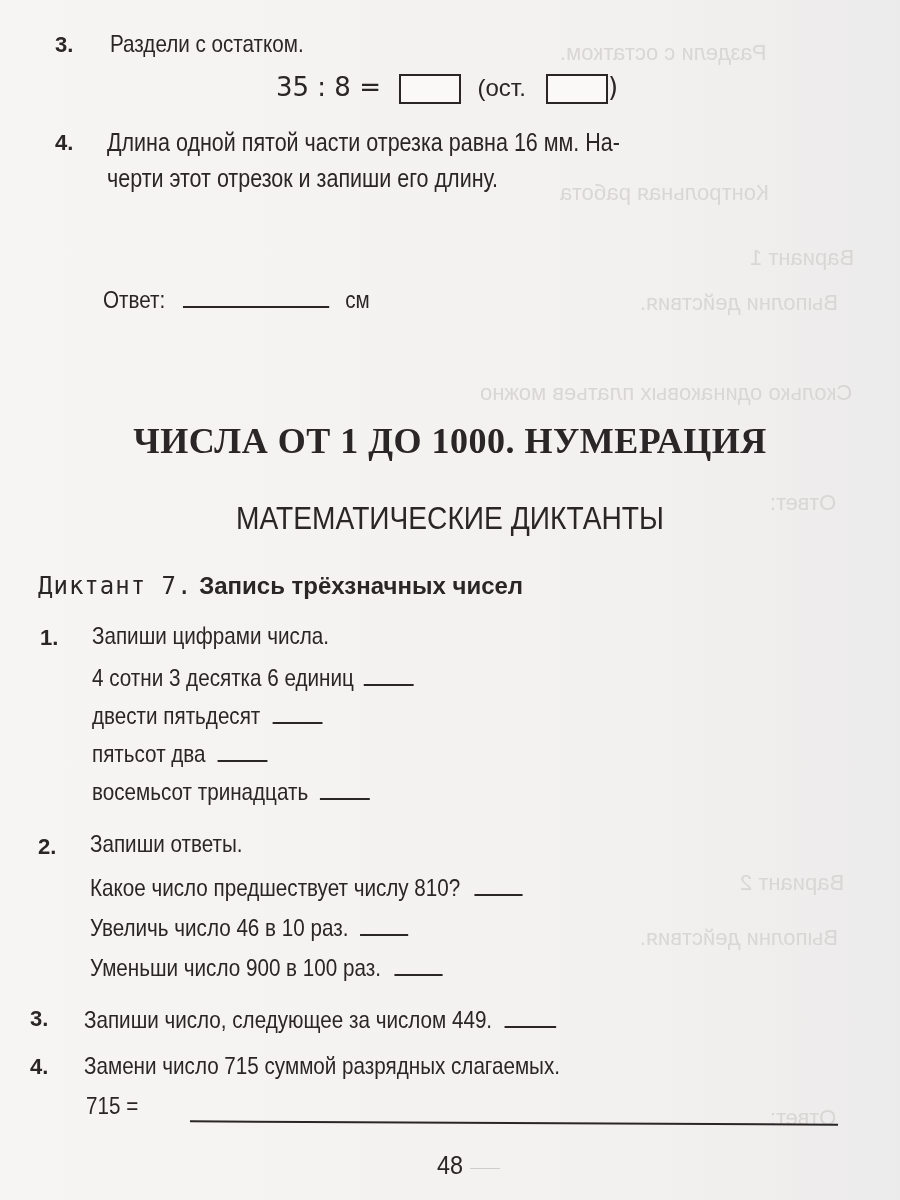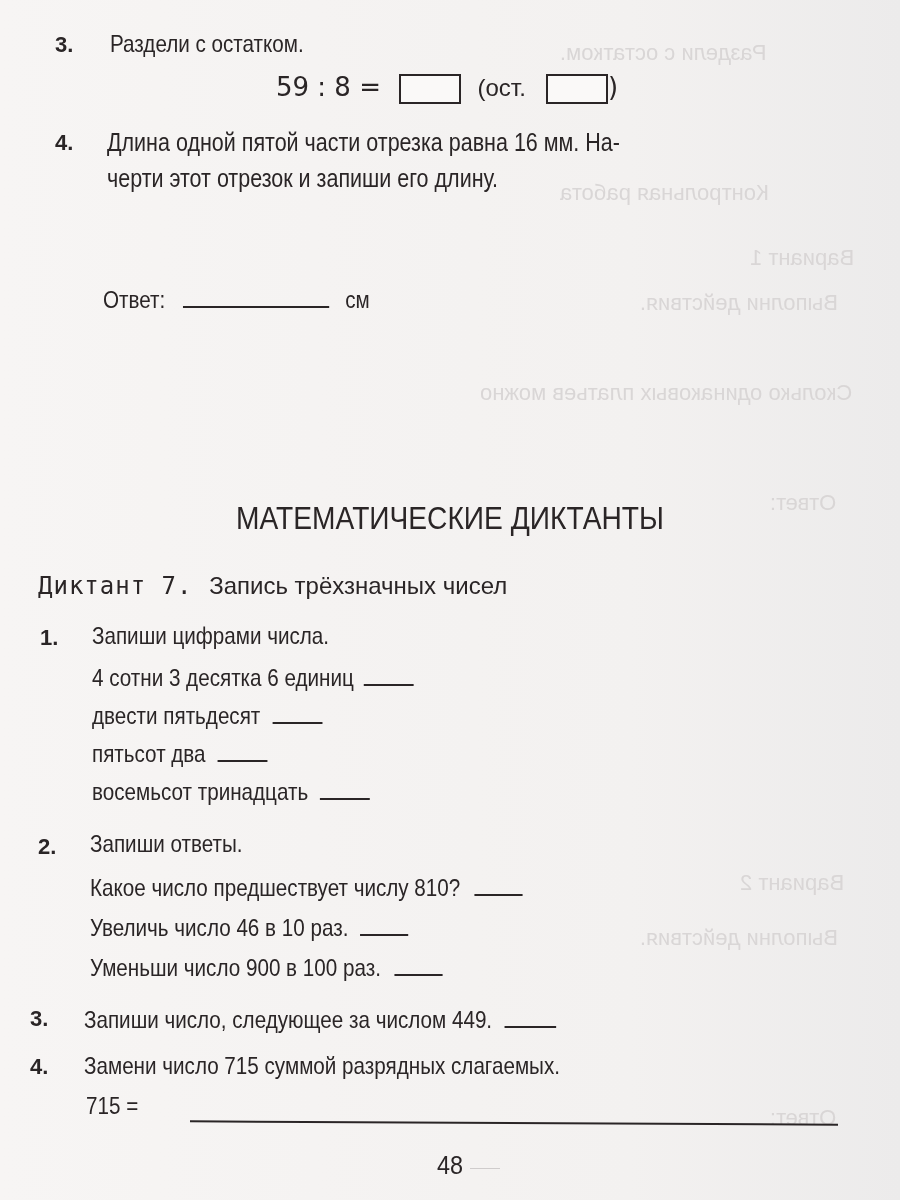--- a/index.html
+++ b/index.html
@@ -92,22 +92,21 @@
       position: absolute;
       left: 38px; top: 572px;
       font-size: 24px;
       white-space: nowrap;
     }
     .dict-head .mono {
       font-family: "DejaVu Sans Mono", monospace;
       letter-spacing: 1px;
     }
     .dict-head .bold {
-      font-weight: normal;
-      margin-left: 10px;
+      font-weight: bold;
     }
     .page-num {
       position: absolute;
       left: 0; width: 900px;
       top: 1150px;
       text-align: center;
       font-size: 26px;
       transform: scaleX(0.9);
     }
   </style>
@@ -123,38 +122,39 @@
   <div class="bleed" style="left:480px; top:380px;">Сколько одинаковых платьев можно</div>
   <div class="bleed" style="left:770px; top:490px;">Ответ:</div>
   <div class="bleed" style="left:740px; top:870px;">Вариант 2</div>
   <div class="bleed" style="left:640px; top:925px;">Выполни действия.</div>
   <div class="bleed" style="left:770px; top:1105px;">Ответ:</div>
 
   <div>
     <span class="num" style="left:55px; top:32px;">3.</span>
     <span class="txt" style="left:110px; top:30px;">Раздели с остатком.</span>
     <div class="eq" style="left:276px; top:72px;">
-      <span>59 : 8 =</span>
+      <span>35 : 8 =</span>
       <span class="box" style="margin-left:10px;"></span>
       <span style="font-family:'Liberation Sans',sans-serif; font-size:24px; margin-left:8px;">(ост.</span>
       <span class="box" style="margin-left:12px;"></span><span>)</span>
     </div>
   </div>
 
   <div>
     <span class="num" style="left:55px; top:130px;">4.</span>
     <span class="txt" style="left:107px; top:128px; font-size:25px;">Длина одной пятой части отрезка равна 16 мм. На-</span>
     <span class="txt" style="left:107px; top:164px; font-size:25px;">черти этот отрезок и запиши его длину.</span>
     <div class="line" style="left:103px; top:284px;">
       <span>Ответ:</span>
       <span class="blank" style="width:170px; margin-left:14px;"></span>
       <span style="margin-left:12px;">см</span>
     </div>
   </div>
 
+  <div class="section-title" style="top:420px;">ЧИСЛА ОТ 1 ДО 1000. НУМЕРАЦИЯ</div>
   <div class="sub-title" style="top:500px;">МАТЕМАТИЧЕСКИЕ ДИКТАНТЫ</div>
 
   <div class="dict-head">
     <span class="mono">Диктант 7.</span>
     <span class="bold">Запись трёхзначных чисел</span>
   </div>
 
   <div>
     <span class="num" style="left:40px; top:625px;">1.</span>
     <span class="txt" style="left:92px; top:622px;">Запиши цифрами числа.</span>

